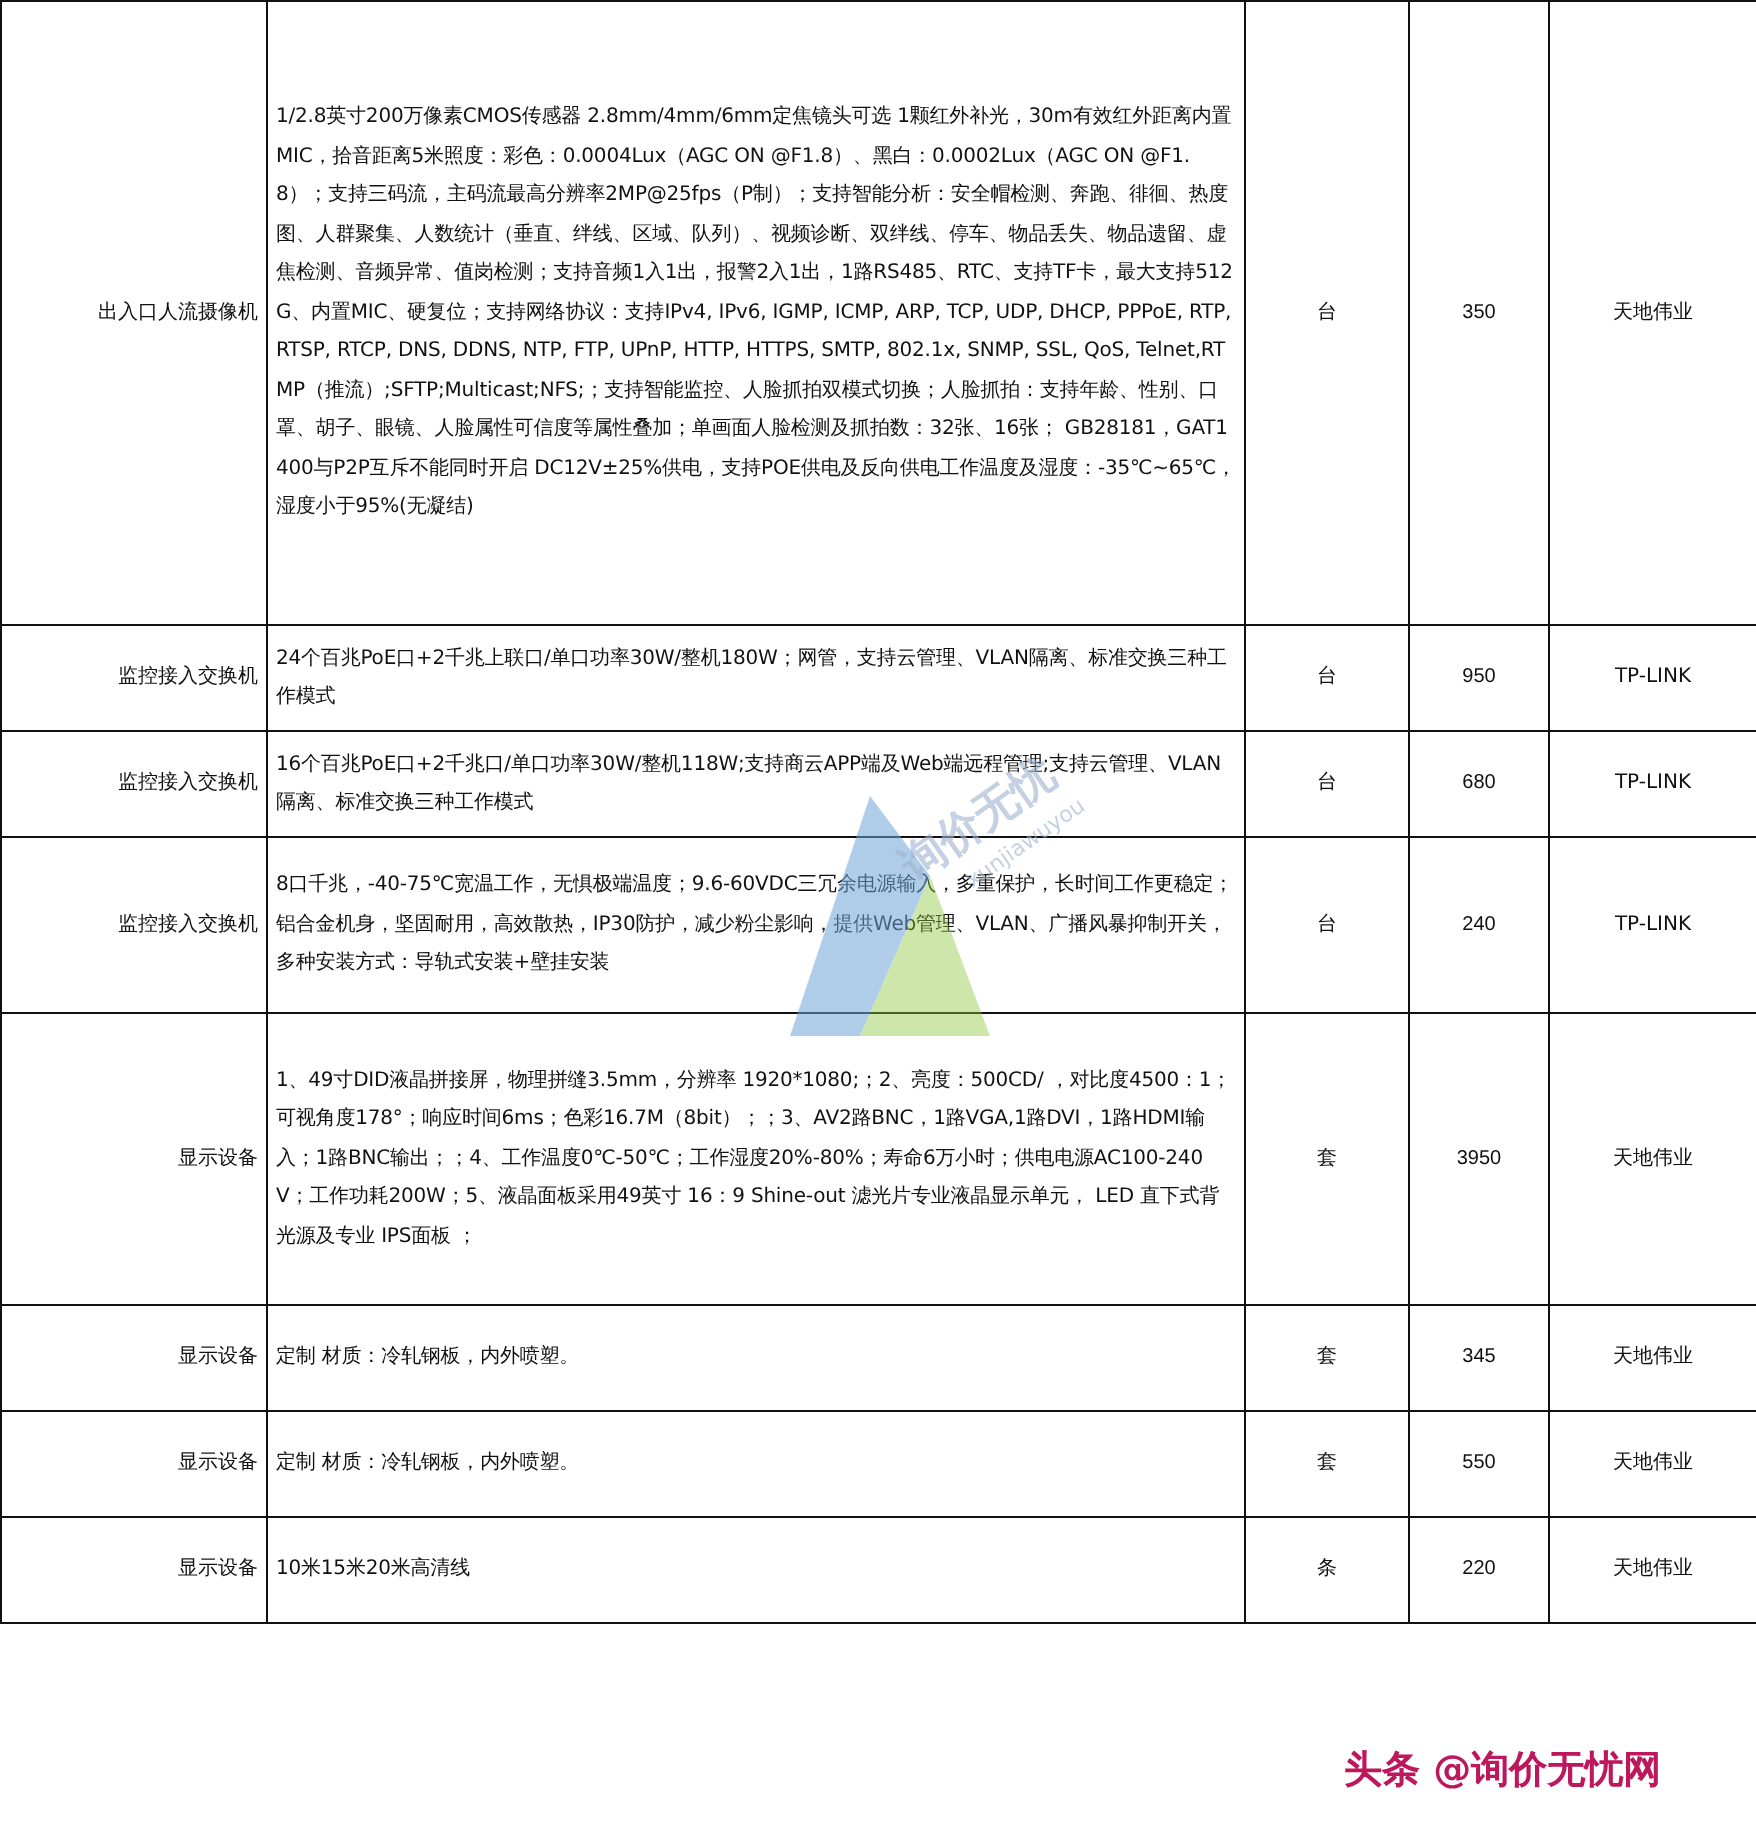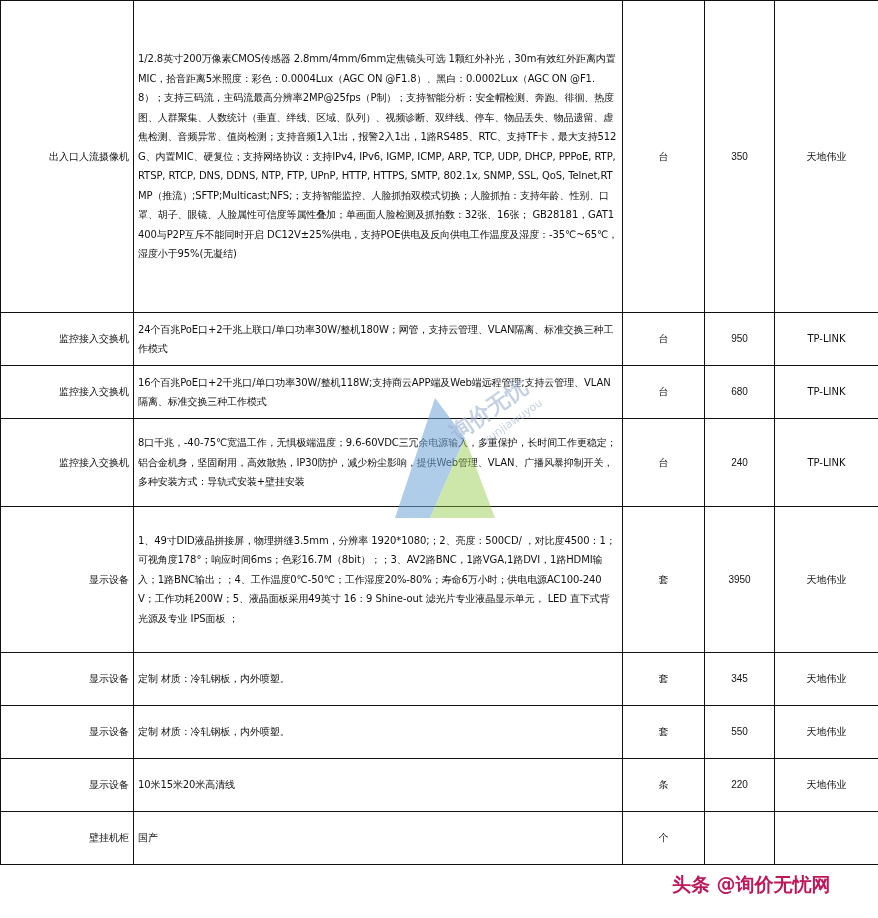--- a/index.html
+++ b/index.html
@@ -85,27 +85,20 @@
       <td class="price">550</td>
       <td class="brand">天地伟业</td>
     </tr>
     <tr style="height:53px">
       <td class="name">显示设备</td>
       <td class="desc">10米15米20米高清线</td>
       <td class="unit">条</td>
       <td class="price">220</td>
       <td class="brand">天地伟业</td>
     </tr>
-    <tr style="height:53px">
-      <td class="name">壁挂机柜</td>
-      <td class="desc">国产</td>
-      <td class="unit">个</td>
-      <td class="price"></td>
-      <td class="brand"></td>
-    </tr>
   </tbody>
 </table>
 
 <svg class="watermark-logo" viewBox="0 0 140 150">
   <polygon points="20,140 60,20 90,60 55,140" fill="#6fa4d8"></polygon>
   <polygon points="55,140 90,60 120,140" fill="#8cc63f" opacity="0.8"></polygon>
 </svg>
 <div class="watermark-text">询价无忧</div>
 <div class="watermark-sub">xunjiawuyou</div>
 <div class="footer-mark">头条 @询价无忧网</div>

